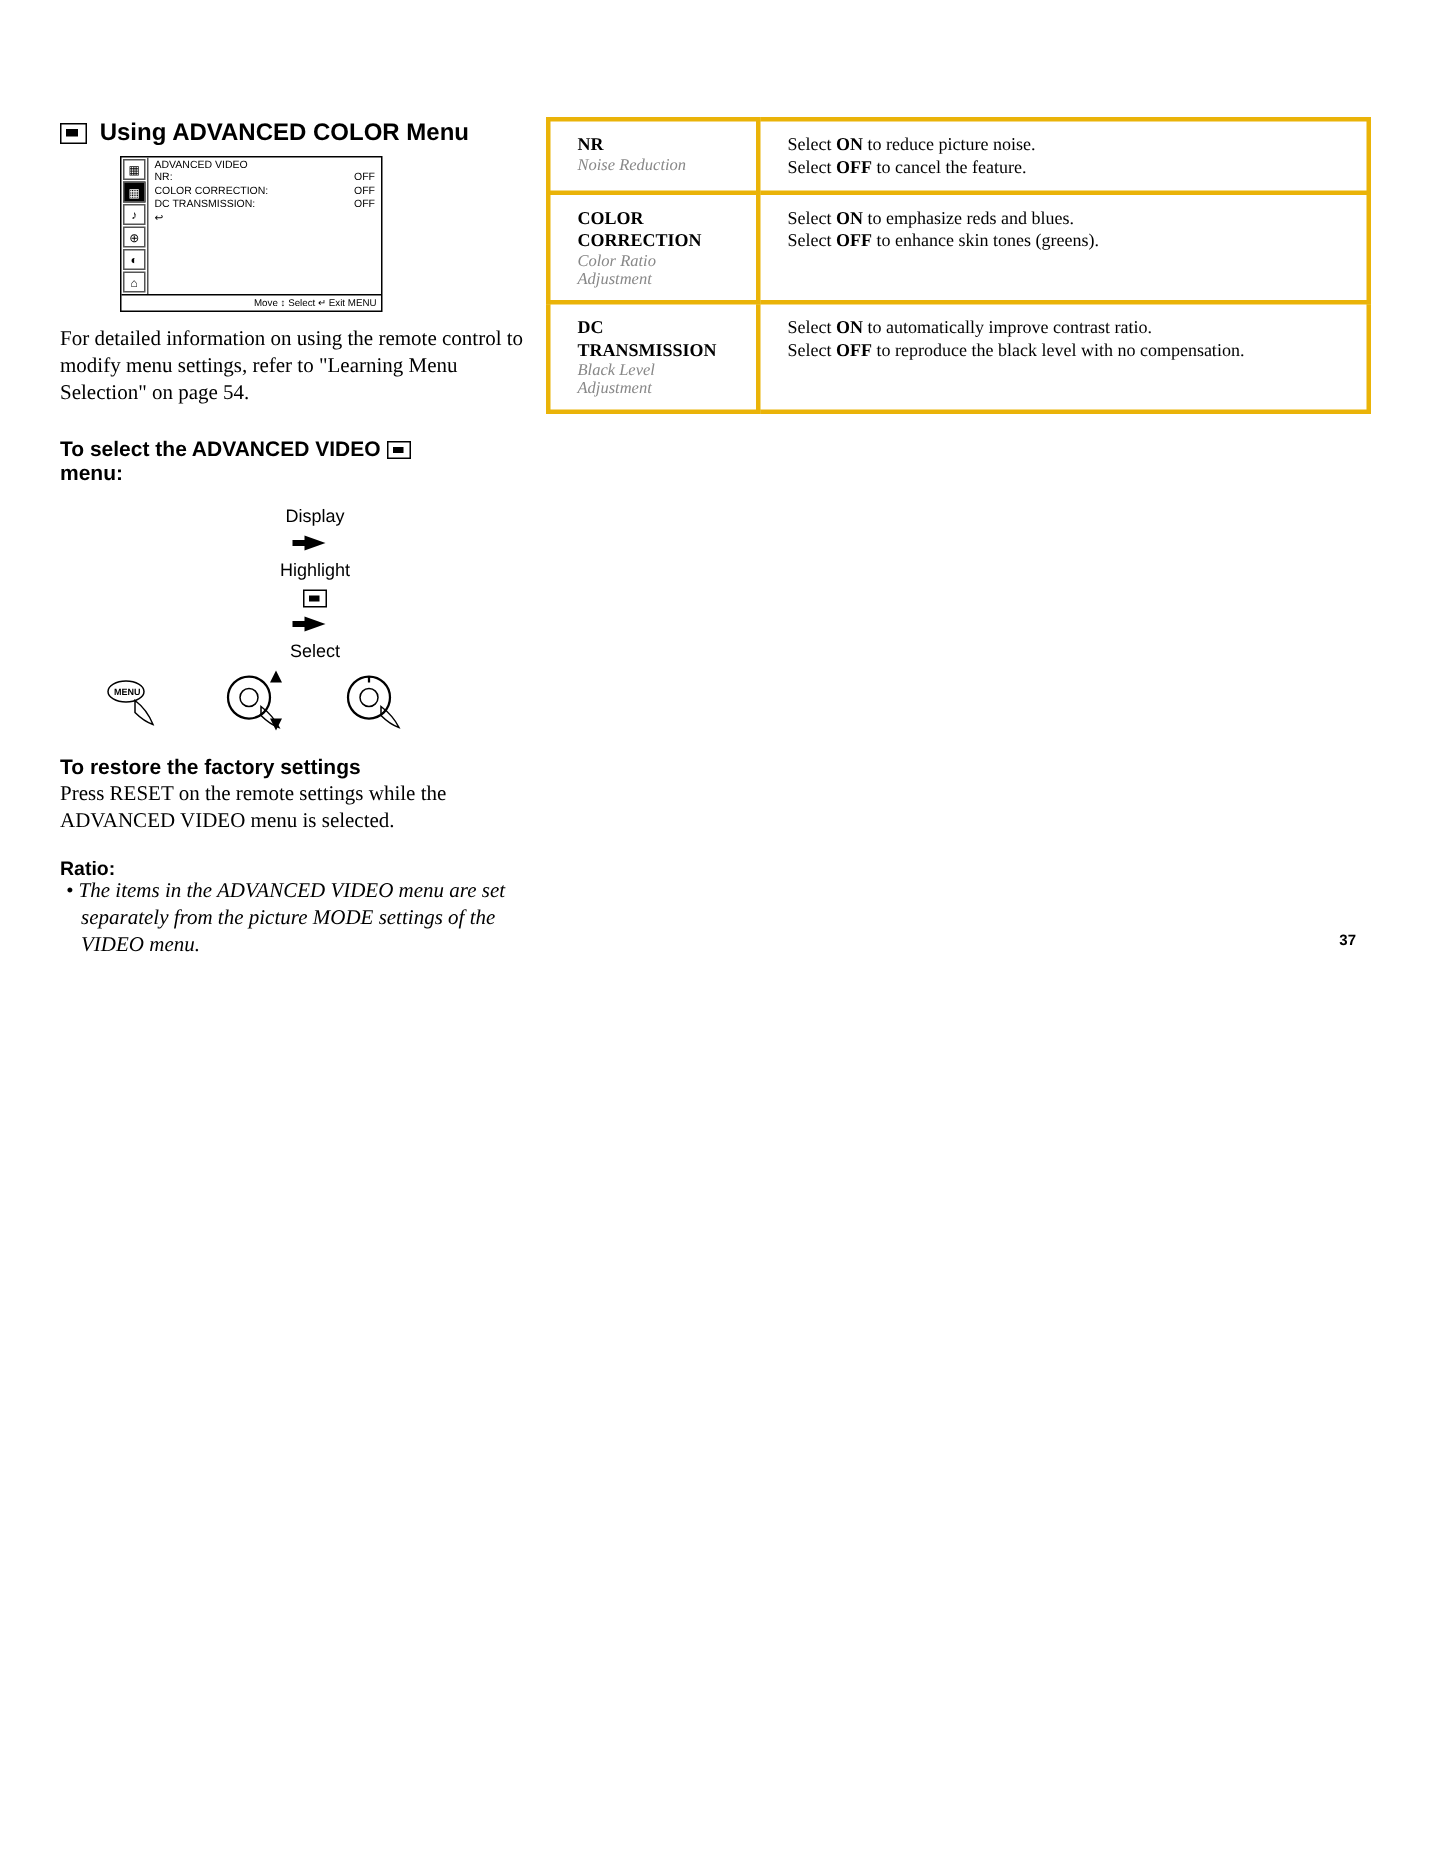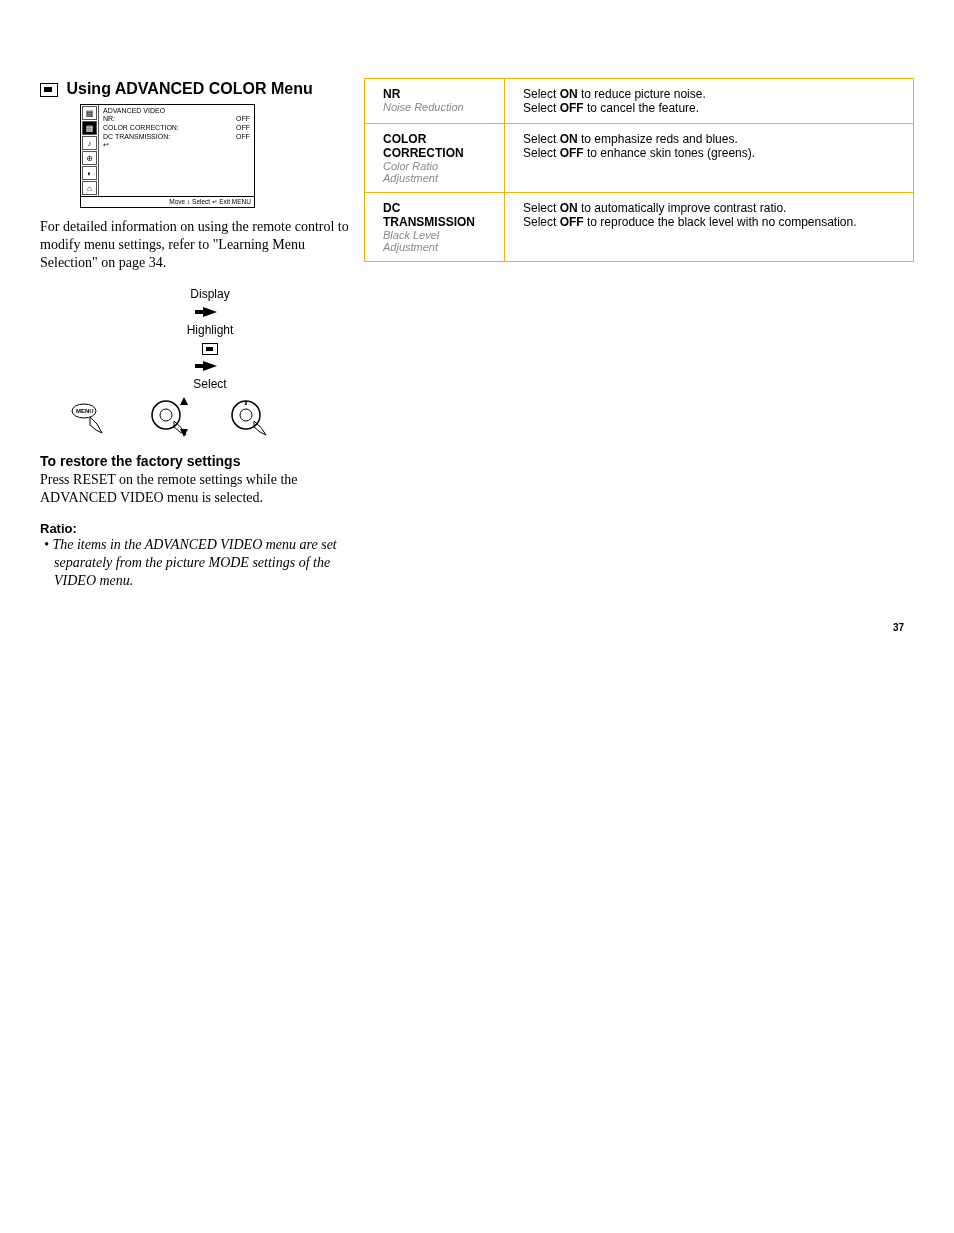--- a/index.html
+++ b/index.html
@@ -154,23 +154,24 @@
     text-indent: -10px;
     line-height: 1.3;
     font-style: italic;
   }
   table.settings {
     border-collapse: collapse;
     width: 100%;
     font-size: 12px;
   }
   table.settings td {
-    border: 1px solid #eab308;
+    border: 3px solid #eab308;
     padding: 8px 18px;
     vertical-align: top;
+    font-family: Liberation Serif, serif;
   }
   table.settings td.label-cell {
     width: 140px;
   }
   .label-title { font-weight: bold; font-size: 12px; }
   .label-sub { font-style: italic; color: #888; font-size: 11px; }
   .desc b { font-weight: bold; text-align: center; }
   .page-num {
     position: absolute;
     right: 50px;
@@ -226,22 +227,27 @@
       </div>
       <div class="osd-row">
         <span>DC TRANSMISSION:</span>
         <span>OFF</span>
       </div>
       <div>↩</div>
     </div>
     <div class="osd-footer">Move ↕   Select ↵   Exit MENU</div>
   </div>
 
-  <p class="para">For detailed information on using the remote control to modify menu settings, refer to "Learning Menu Selection" on page 34.</p>
-
+  <p class="para">For detailed information on using the remote control to modify menu settings, refer to "Learning Menu Selection" on page 54.</p>
+
+  <div class="subhead">
+    <span>To select the ADVANCED VIDEO</span>
+    <span class="icon-box-sm"></span><br>
+    <span>menu:</span>
+  </div>
 
   <div class="flow-row">
     <span>Display</span>
     <span class="thick-arrow"></span>
     <span>Highlight</span>
     <span class="icon-box-sm"></span>
     <span class="thick-arrow"></span>
     <span>Select</span>
   </div>
 

